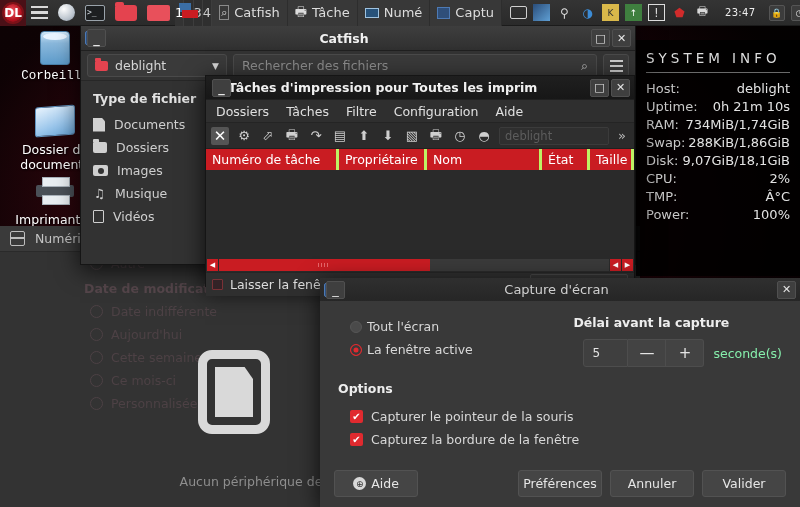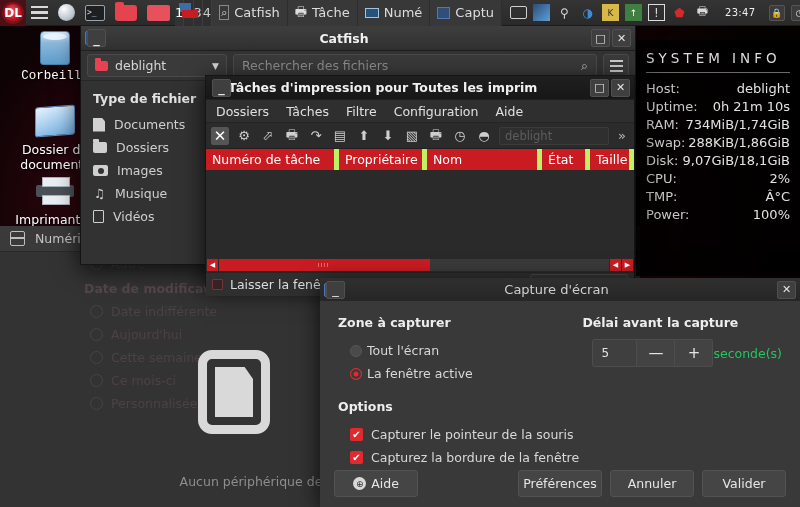--- a/index.html
+++ b/index.html
@@ -134,21 +134,21 @@
      background:#2f2f2f; border-bottom:1px solid #242424; font-size:12.5px; color:#e0e0e0;}
   .pw-toolbar{ height:26px; display:flex; align-items:center; gap:6px; padding:0 5px;
      background:#2b2b2b; border-bottom:1px solid #202020;}
   .tbic{ width:18px;height:18px;display:flex;align-items:center;justify-content:center;font-size:13px;color:#cfcfcf;}
   .tbic.first{ background:#555; color:#fff; border-radius:2px; font-size:15px; font-weight:bold;}
   .pw-entry{ flex:1; height:18px; background:#2f2f2f; border:1px solid #3b3b3b; border-radius:2px;
      display:flex;align-items:center;padding:0 5px;color:#5d5d5d;font-size:11.5px;}
   .pw-more{ color:#b9b9b9; padding:0 3px; font-size:13px; }
   .pw-head{ display:flex; height:21px; font-size:12.5px; color:#fff; }
   .pw-head div{ background:#c91c22; display:flex; align-items:center; padding:0 6px;
-     border-right:5px solid #bef264; overflow:hidden; white-space:nowrap;}
+     border-right:3px solid #bef264; overflow:hidden; white-space:nowrap;}
   .pw-list{ height:88px; background:#2a2a2a; }
   .pw-scroll{ height:14px; background:#2a2a2a; display:flex; align-items:center; padding:0 1px; gap:1px;}
   .sc-arrow{ width:11px;height:12px;background:#c91c22;color:#fff;font-size:7px;
      display:flex;align-items:center;justify-content:center;}
   .sc-track{ flex:1; height:12px; background:#3a3a3a; position:relative;}
   .sc-thumb{ position:absolute; left:0; top:0; height:12px; width:54%; background:#c91c22;}
   .sc-thumb::after{ content:""; position:absolute; left:50%; top:4px; width:12px; height:4px;
      margin-left:-6px; background:repeating-linear-gradient(90deg,#e8666a 0 1.5px,transparent 1.5px 3px);}
   .pw-status{ height:24px; display:flex; align-items:center; padding:0 6px; gap:7px;
      background:#2f2f2f; border-top:1px solid #262626; font-size:12.5px; color:#dcdcdc;}
@@ -175,21 +175,21 @@
   .cap-h{ font-weight:bold; font-size:12.5px; color:#ededed; margin-bottom:9px;}
   .radio-row{ display:flex; align-items:center; gap:5px; padding:4px 0 4px 12px; font-size:12.5px; color:#d8d8d8;}
   .radio{ width:12px;height:12px;border-radius:50%;background:#4a4a4a;border:1px solid #565656;}
   .radio.on{ background:#e02a2f; border-color:#e02a2f; box-shadow:inset 0 0 0 2.5px #3a3a3a;}
   .spin{ display:flex; align-items:center; gap:0; margin-left:10px;}
   .spin .val{ width:45px;height:28px;background:#3f3f3f;border:1px solid #4d4d4d;border-radius:3px 0 0 3px;
     display:flex;align-items:center;padding-left:8px;font-size:12px;color:#e4e4e4;}
   .spin .sb{ width:38px;height:28px;background:#434343;border:1px solid #4d4d4d;border-left:none;
     display:flex;align-items:center;justify-content:center;font-size:15px;color:#e4e4e4;}
   .spin .sb.last{ border-radius:0 3px 3px 0; }
-  .spin .unit{ font-size:12.5px; color:#22c55e;}
+  .spin .unit{ margin-left:9px; font-size:12.5px; color:#86efac;}
   .opt-row{ display:flex; align-items:center; gap:8px; padding:4px 0 4px 12px; font-size:12.5px; color:#d8d8d8;}
   .chk{ width:13px;height:13px;background:#e02a2f;border-radius:2px;color:#fff;font-size:10px;
      display:flex;align-items:center;justify-content:center;}
   .cap-footer{ position:absolute; left:0; bottom:10px; width:480px; display:flex; align-items:center;
      padding:0 14px; gap:8px;}
   .btn{ height:27px; min-width:84px; background:#454545; border:1px solid #525252; border-radius:3px;
      display:flex; align-items:center; justify-content:center; gap:5px; font-size:12.5px; color:#e6e6e6;}
   .help-ic{width:13px;height:13px;border-radius:50%;background:#d9d9d9;color:#333;font-size:9px;
      display:flex;align-items:center;justify-content:center;}
 </style>
@@ -416,21 +416,20 @@
 
 <div id="capture" class="win">
   <div id="cap-title">
     <div class="cap-ico">◎</div>
     <div style="flex:1;text-align:center;">Capture d'écran</div>
     <div class="wbtn mini">_</div>
     <div class="wbtn">✕</div>
   </div>
   <div class="cap-body">
     <div class="col-l">
-      <div class="cap-h">Zone à capturer</div>
       <div class="radio-row">
         <span class="radio"></span>
         <span>Tout l'écran</span>
       </div>
       <div class="radio-row">
         <span class="radio on"></span>
         <span>La fenêtre active</span>
       </div>
     </div>
     <div class="col-r">

